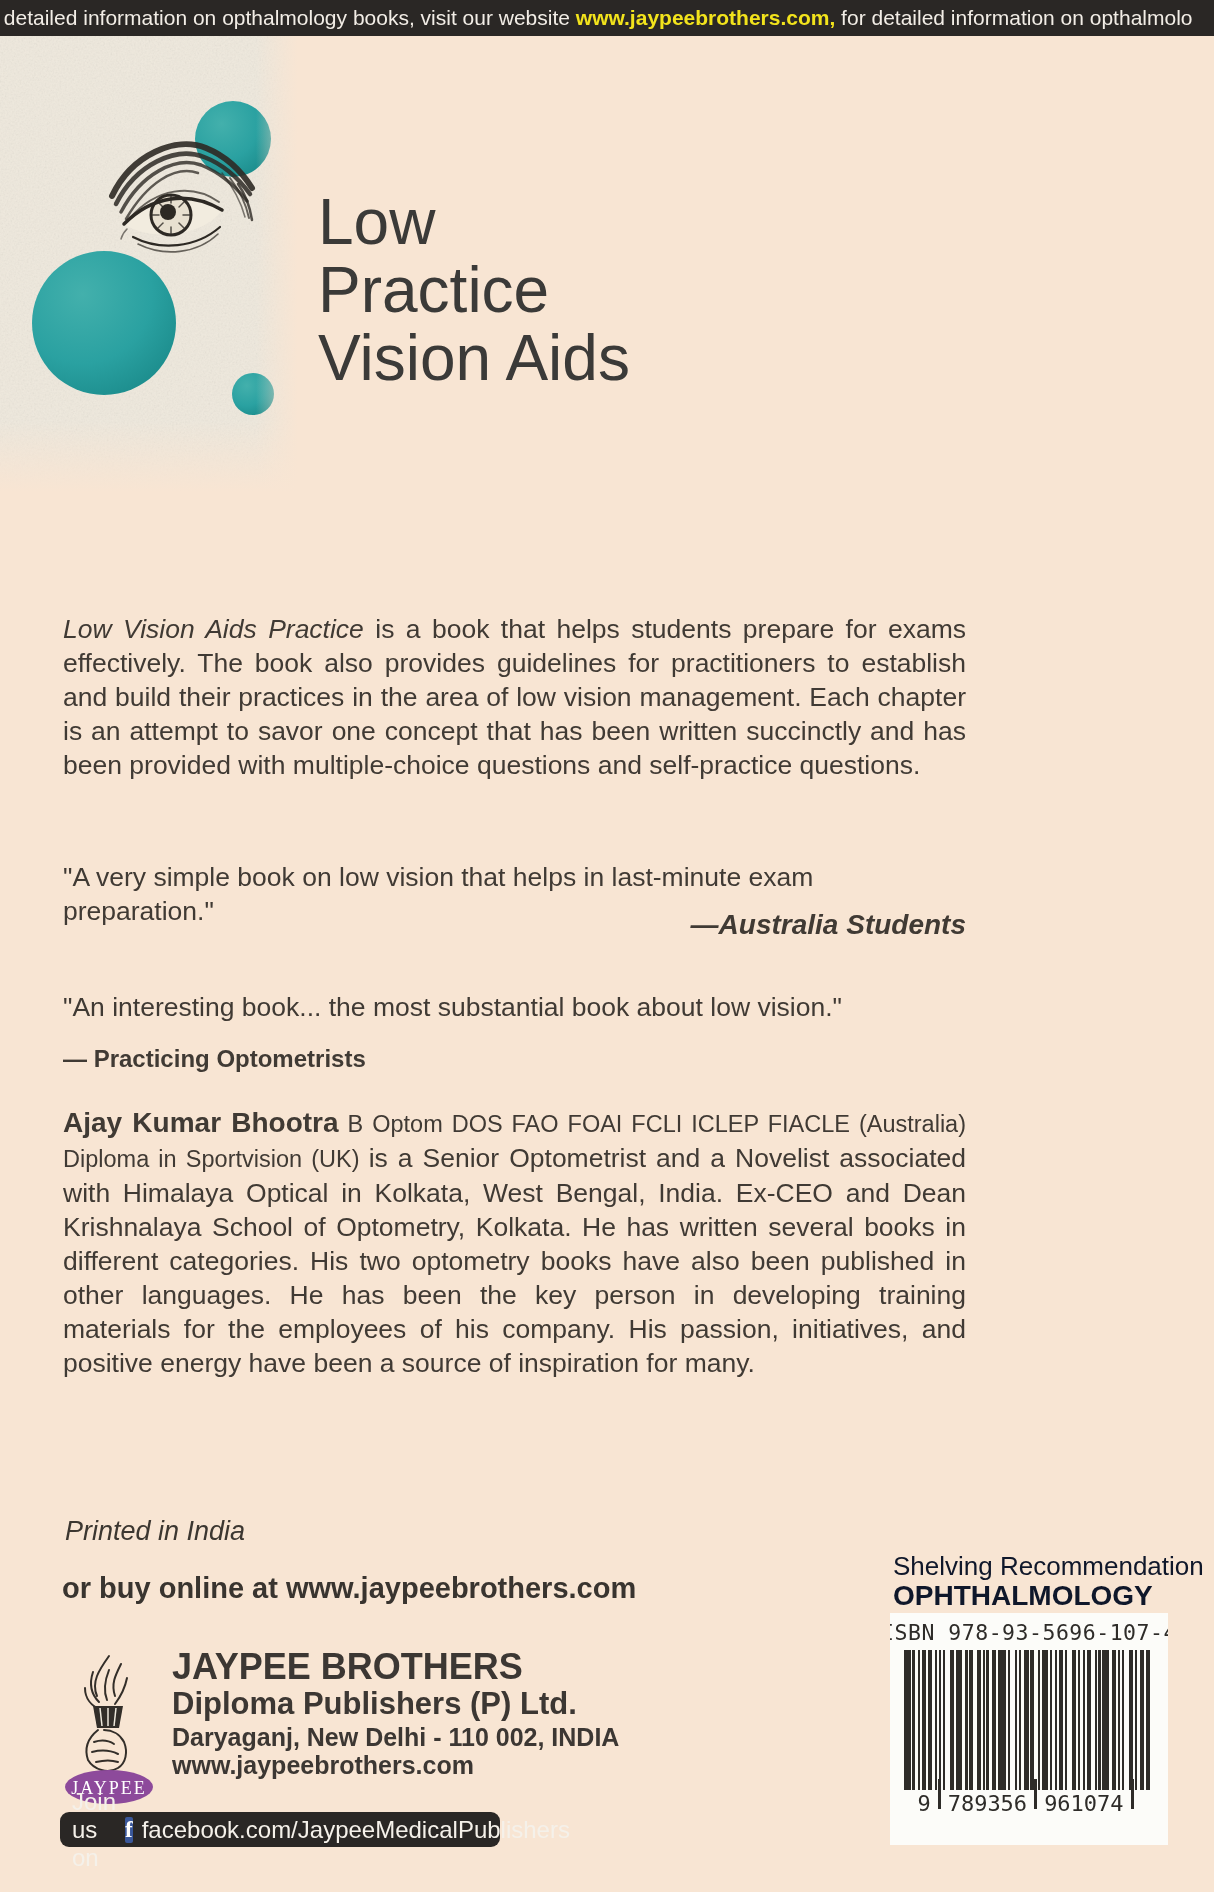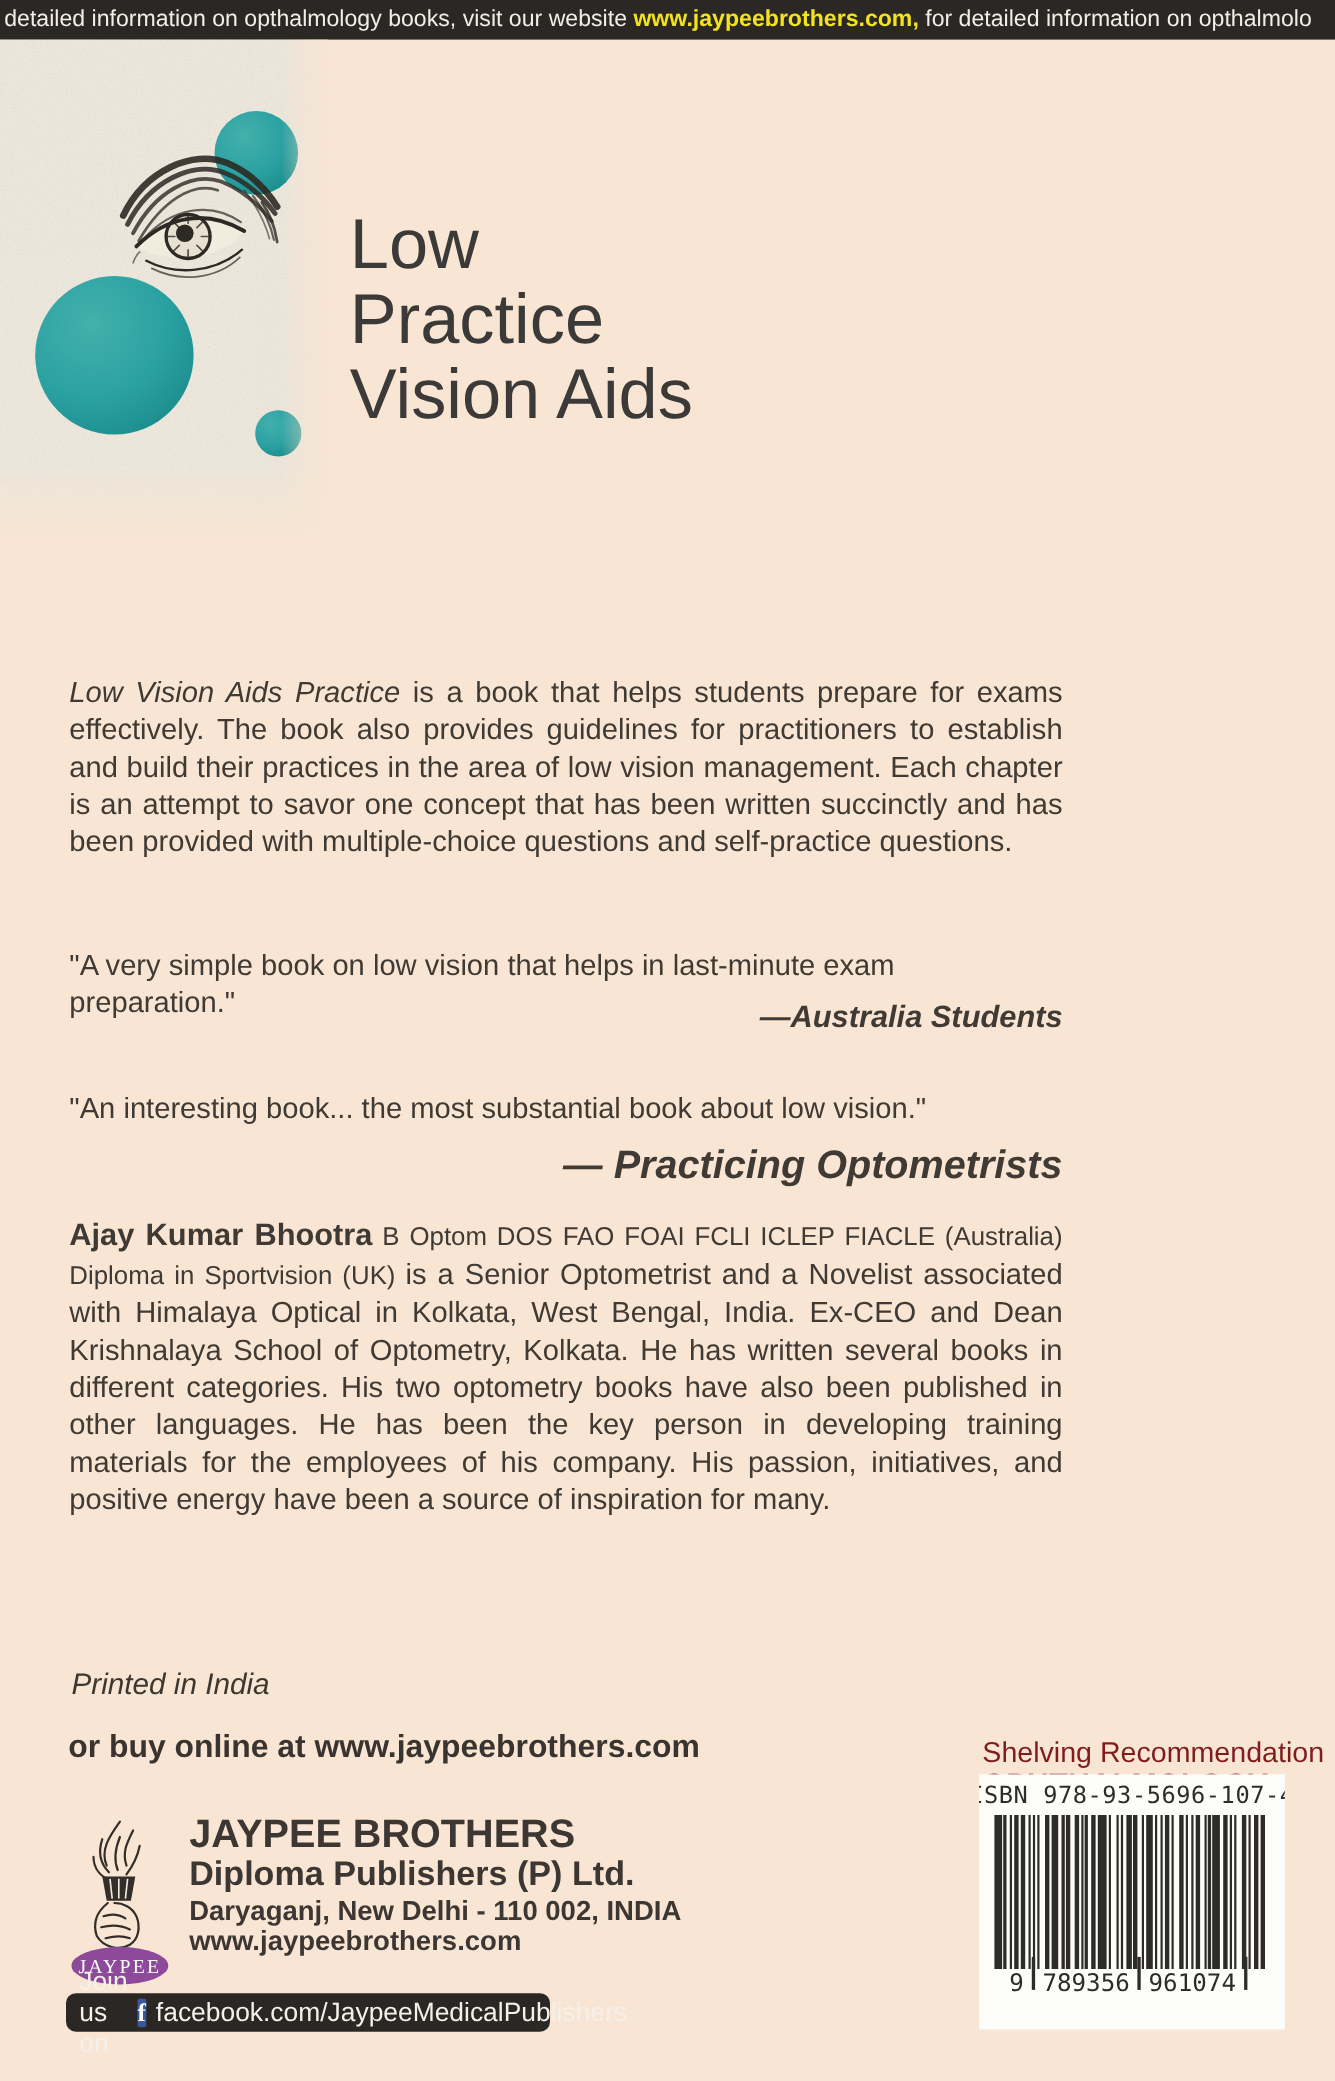--- a/index.html
+++ b/index.html
@@ -28,21 +28,21 @@
     position:absolute;left:318px;top:188px;
     font-size:64px;line-height:68px;color:#3b3a38;letter-spacing:0;
   }
   
   .textblock{position:absolute;left:63px;width:903px;font-size:26.5px;line-height:34px;color:#403a34;margin-top:24px;}
   .synopsis{top:588px;text-align:justify;}
   .synopsis .lead-italic{font-style:italic;}
   .quote-1{top:836px;}
   .attr-1{top:884px;text-align:right;font-weight:bold;font-style:italic;font-size:28px;}
   .quote-2{top:966px;}
-  .attr-2{top:1018px;text-align:right;font-weight:bold;font-style:italic;font-size:36px;}
+  .attr-2{top:1018px;font-weight:bold;font-size:24px;}
   .bio{top:1082px;text-align:justify;}
   .bio .bio-name{font-weight:bold;font-size:28px;}
   .bio .bio-creds{font-size:23.5px;}
   .printed{position:absolute;left:65px;top:1516px;font-size:27px;font-style:italic;color:#3c3731;}
   .available{position:absolute;left:62px;top:1570px;font-size:29px;font-weight:bold;line-height:36px;color:#39342f;}
   
   .pub-logo{position:absolute;left:62px;top:1650px;width:94px;height:160px;}
   .pub-text{position:absolute;left:155px;top:1648px;color:#3c3733;margin-left:17px;}
   .pub-name{font-size:36px;font-weight:bold;line-height:38px;}
   .pub-subtitle{font-size:31px;font-weight:bold;line-height:33px;margin-top:1px;}
@@ -55,21 +55,21 @@
     display:flex;align-items:center;gap:9px;padding:0 12px;box-sizing:border-box;
     color:#f5f1ea;font-size:24px;
   }
   .fb-icon{
     width:26px;height:26px;background:#3a579a;color:#fff;
     display:flex;align-items:center;justify-content:center;
     font-family:"Liberation Serif", serif;font-weight:bold;font-size:23px;
     border-radius:2px;
   }
   
-  .shelving{position:absolute;left:893px;top:1552px;color:#7f1d1d;margin-top:27px;}
+  .shelving{position:absolute;left:893px;top:1552px;color:#0f172a;}
   .shelving-label{font-size:26px;line-height:29px;}
   .shelving-cat{font-size:28px;font-weight:bold;line-height:30px;}
   .barcode-box{
     position:absolute;left:890px;top:1613px;width:278px;height:232px;
     background:#fcfcf9;display:flex;flex-direction:column;align-items:center;
     padding-top:7px;box-sizing:border-box;overflow:hidden;
   }
   .isbn{font-family:"DejaVu Sans Mono", monospace;font-size:21.5px;color:#2e2c29;letter-spacing:0.5px;white-space:nowrap;}
   .bars{margin-top:5px;height:140px;display:flex;align-items:stretch;}
   .bars span{background:#2e2c29;height:100%;display:block;}

